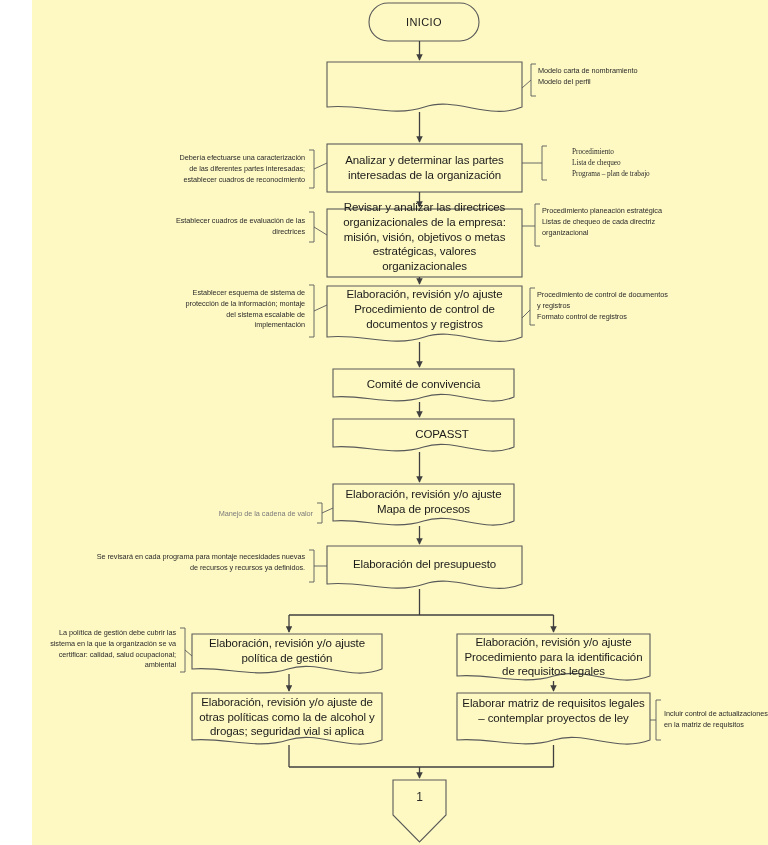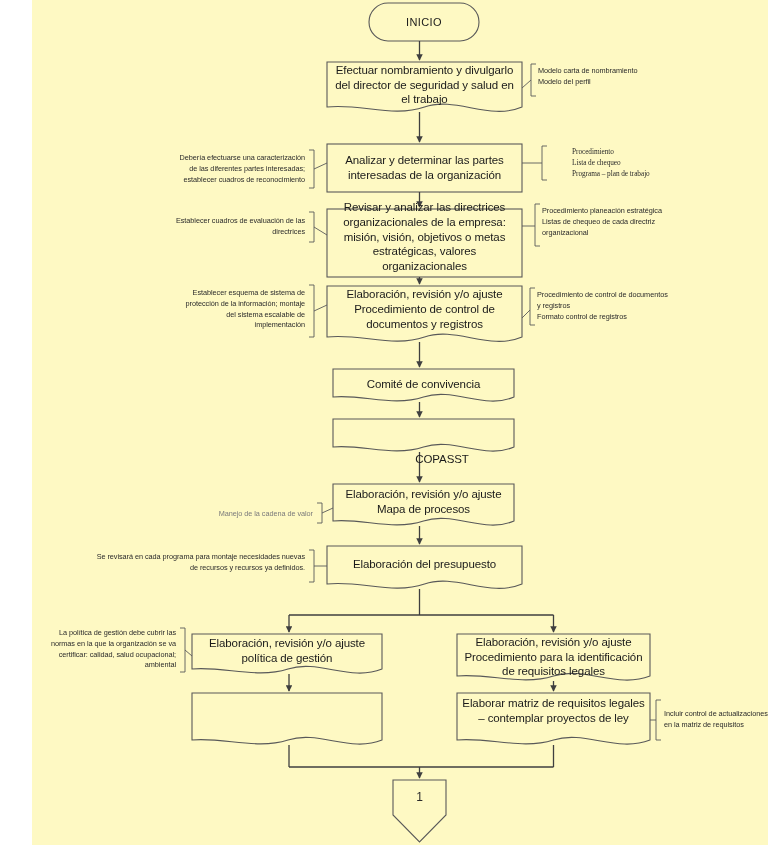--- a/index.html
+++ b/index.html
@@ -153,48 +153,48 @@
       <path d="M277,550 L282,550 L282,582 L277,582"></path>
       <path d="M282,566 L295,566"></path>
 
       <path d="M148,628 L153,628 L153,672 L148,672"></path>
       <path d="M153,650 L160,656"></path>
     </g>
   </svg>
 
   <div class="node-text start" style="left:337px; top:3px; width:110px; height:38px;">INICIO</div>
 
-  <div class="node-text" style="left:295px; top:62px; width:195px; height:46px;">Efectuar nombramiento y divulgarlo
-del director de seguridad y salud en
-el trabajo</div>
 
   <div class="node-text" style="left:295px; top:144px; width:195px; height:48px;">Analizar y determinar las partes
 interesadas de la organización</div>
 
   <div class="node-text" style="left:294px; top:209px; width:197px; height:56px;">Revisar y analizar las directrices
 organizacionales de la empresa:
 misión, visión, objetivos o metas
 estratégicas, valores organizacionales</div>
 
   <div class="node-text" style="left:295px; top:286px; width:195px; height:47px;">Elaboración, revisión y/o ajuste
 Procedimiento de control de
 documentos y registros</div>
 
   <div class="node-text" style="left:301px; top:369px; width:181px; height:30px;">Comité de convivencia</div>
 
-  <div class="node-text" style="left:301px; top:444px; width:218px; height:30px;">COPASST</div>
+  <div class="node-text" style="left:301px; top:419px; width:218px; height:30px;">COPASST</div>
 
   <div class="node-text" style="left:301px; top:484px; width:181px; height:36px;">Elaboración, revisión y/o ajuste
 Mapa de procesos</div>
 
   <div class="node-text" style="left:295px; top:546px; width:195px; height:36px;">Elaboración del presupuesto</div>
 
   <div class="node-text" style="left:160px; top:634px; width:190px; height:34px;">Elaboración, revisión y/o ajuste
 política de gestión</div>
 
+  <div class="node-text" style="left:159px; top:693px; width:192px; height:48px;">Elaboración, revisión y/o ajuste de
+otras políticas como la de alcohol y
+drogas; seguridad vial si aplica</div>
 
   <div class="node-text" style="left:424px; top:634px; width:195px; height:46px;">Elaboración, revisión y/o ajuste
 Procedimiento para la identificación
 de requisitos legales</div>
 
   <div class="node-text" style="left:424px; top:693px; width:195px; height:36px;">Elaborar matriz de requisitos legales
 – contemplar proyectos de ley</div>
 
   <div class="node-text connector" style="left:361px; top:784px; width:53px; height:28px;">1</div>
 
@@ -227,17 +227,17 @@
 protección de la información; montaje
 del sistema escalable de
 implementación</div>
 
   <div class="note left faded" style="left:140px; top:509px; width:141px;">Manejo de la cadena de valor</div>
 
   <div class="note left" style="left:22px; top:552px; width:251px;">Se revisará en cada programa para montaje necesidades nuevas
 de recursos y recursos ya definidos.</div>
 
   <div class="note left" style="left:6px; top:628px; width:138px;">La política de gestión debe cubrir las
-normas en la que la organización se va
+sistema en la que la organización se va
 certificar: calidad, salud ocupacional;
 ambiental</div>
 
 </div>
 
 </body></html>

